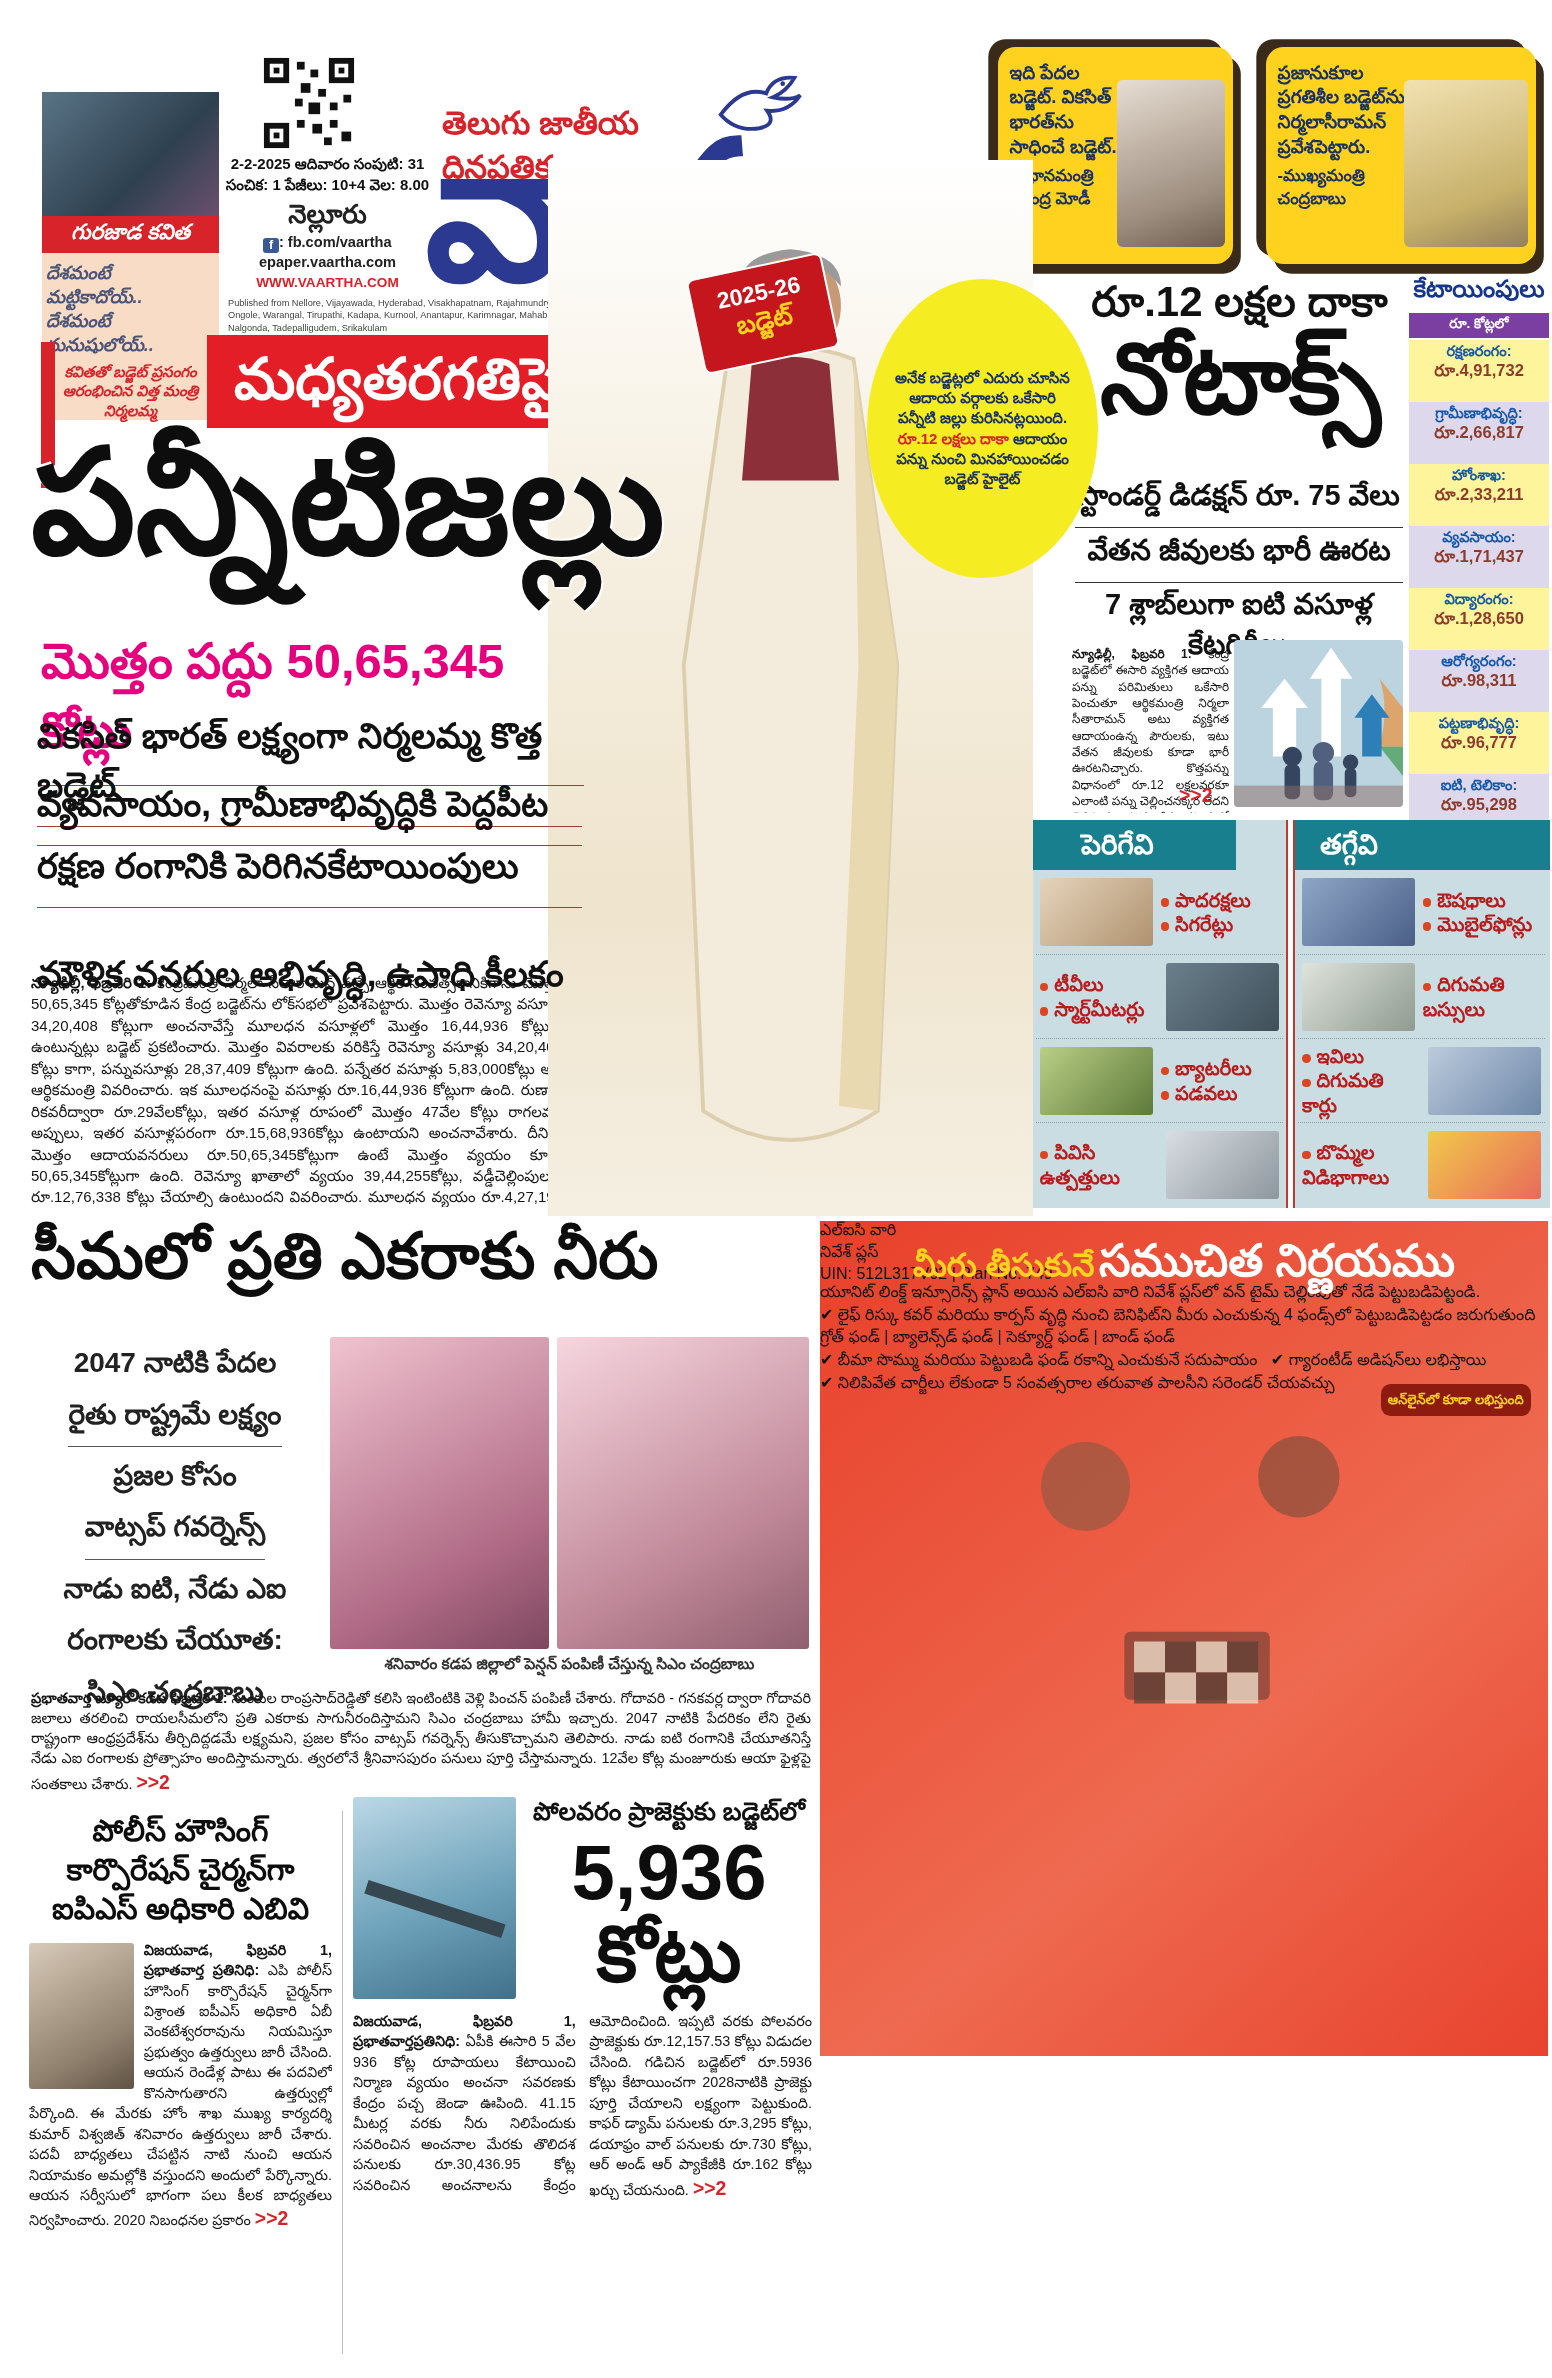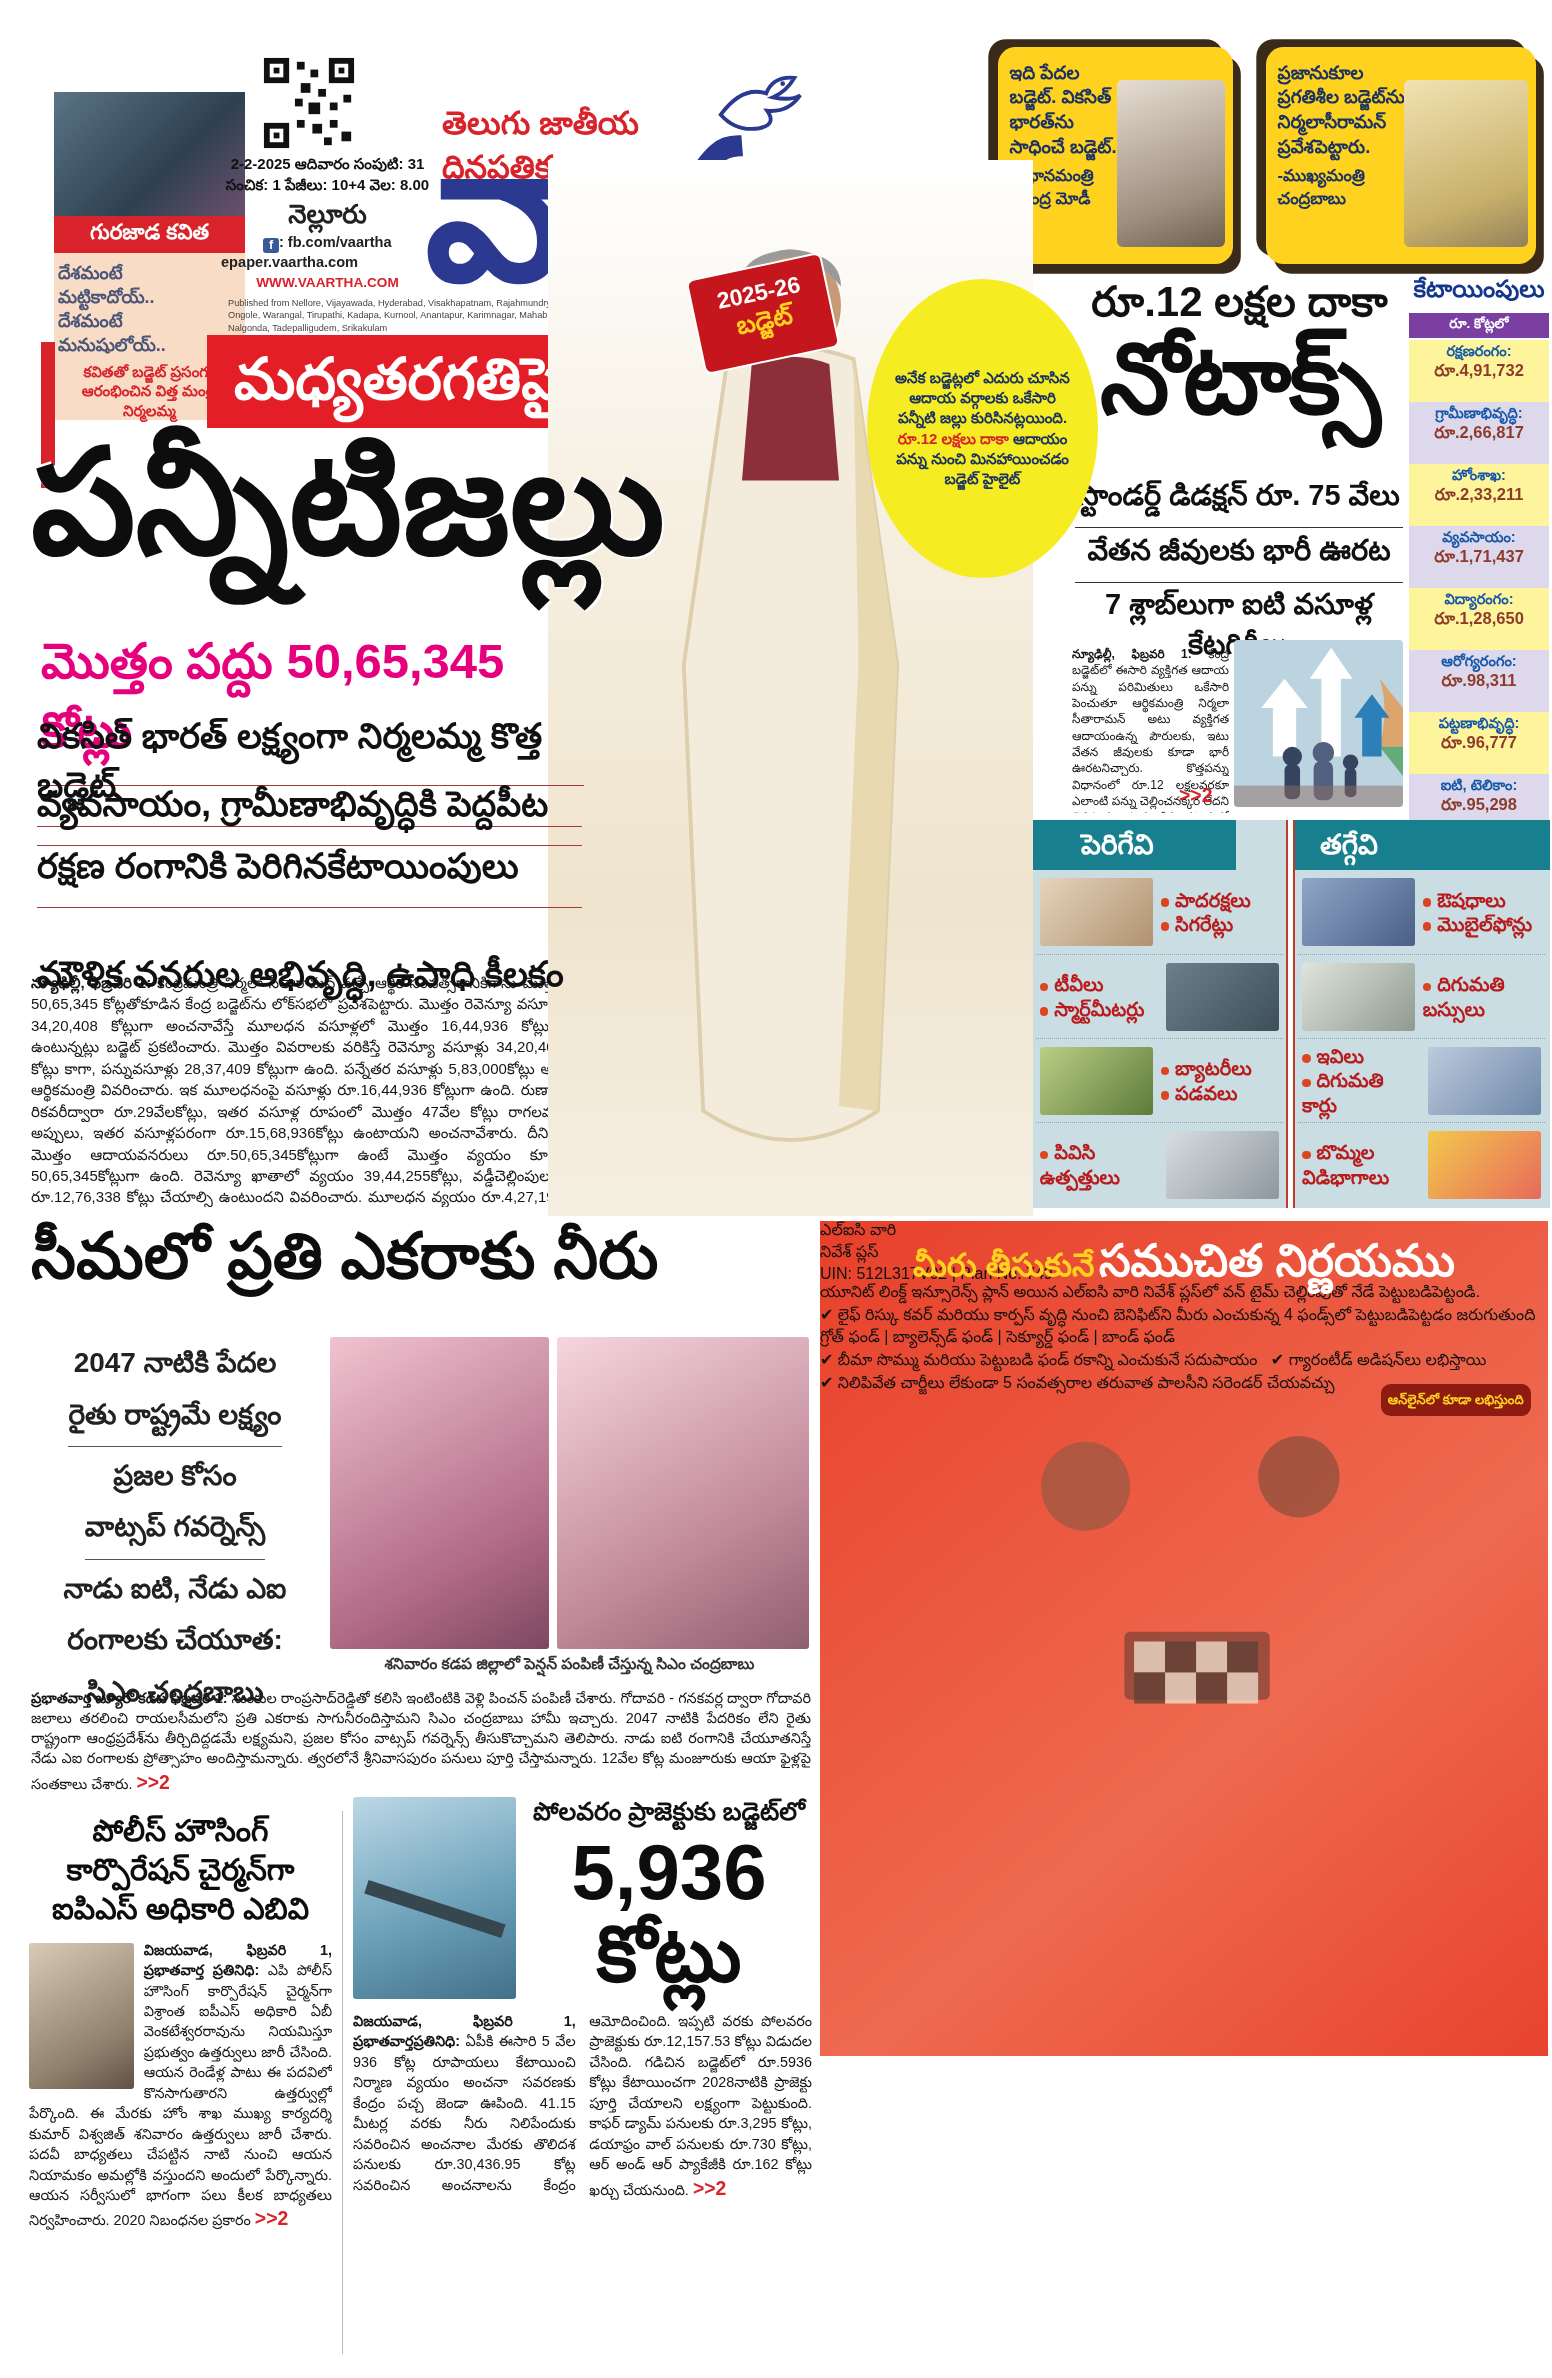--- a/index.html
+++ b/index.html
@@ -2,34 +2,34 @@
 <html><head>
 <meta charset="utf-8">
 <style>
   html,body{margin:0;padding:0;background:#e9e9e9;}
   #page{position:relative;width:1553px;height:2378px;background:#fff;overflow:hidden;
         font-family:"Liberation Sans","DejaVu Sans",sans-serif;color:#111;}
   .abs{position:absolute;box-sizing:border-box;}
   .ph{border-radius:2.9px;}
 
   
-  #poem-box{left:54px;top:92px;width:191px;height:328px;background:#f9dcc6;}
+  #poem-box{left:42px;top:92px;width:177px;height:328px;background:#f9dcc6;font-style:italic;}
   #poem-portrait{width:100%;height:124px;background:linear-gradient(135deg,#5a7486,#2e4150 60%,#6b4f6e);}
   #poem-title{background:#d8232a;color:#fff;font-weight:bold;font-size:21.3px;text-align:center;padding:3.9px 0;}
   #poem-lines{padding:7.8px 3.9px 1.9px;text-align:left;color:#4a5578;font-size:18px;font-weight:bold;line-height:1.35;}
   #poem-attr{padding:1.9px 5.8px;text-align:center;color:#d8232a;font-size:15px;font-weight:bold;line-height:1.3;}
   #red-bar{left:41px;top:342px;width:13.6px;height:146px;background:#d8232a;}
   #qr{left:262px;top:56px;width:94px;height:94px;}
   #issue1{left:221px;top:155px;width:213px;font-size:15px;font-weight:bold;text-align:center;}
   #issue2{left:221px;top:176px;width:213px;font-size:15px;font-weight:bold;text-align:center;}
   #city{left:221px;top:199px;width:213px;font-size:26px;font-weight:bold;text-align:center;color:#222;}
   #fb-row{left:221px;top:234px;width:213px;font-size:14.6px;font-weight:bold;text-align:center;color:#222;}
   .fb-ic{display:inline-block;width:15.5px;height:15.5px;background:#3b5998;color:#fff;border-radius:2.9px;
          font-size:12.6px;line-height:15.5px;text-align:center;font-weight:bold;vertical-align:-1.9px;}
-  #epaper{left:221px;top:254px;width:213px;font-size:14.6px;font-weight:bold;color:#222;}
+  #epaper{left:221px;top:254px;width:213px;font-size:14.6px;font-weight:bold;text-align:center;color:#222;}
   #website{left:221px;top:275px;width:213px;font-size:13.6px;font-weight:bold;text-align:center;color:#d8232a;}
   #published{left:228px;top:297px;width:417px;font-size:9.2px;color:#444;line-height:1.35;}
   #tagline{left:442px;top:105px;width:291px;font-size:32px;font-weight:bold;color:#d8232a;}
   #dove{left:713px;top:68px;width:92px;height:73px;}
   #logo{left:425px;top:115px;width:582px;font-size:194px;font-weight:900;color:#2b3990;line-height:1;letter-spacing:-3.9px;}
 
   #minister-photo{left:548px;top:160px;width:485px;height:1056px;z-index:2;
         background:linear-gradient(180deg,#ffffff, #f7f1e4 30%,#efe4cd 70%,#f5efe2);}
   #budget-book{position:absolute;left:146px;top:105px;width:134px;height:93px;background:#c4161c;
         border:2.9px solid #fff;border-radius:7.8px;transform:rotate(-12deg);text-align:center;z-index:3;}

